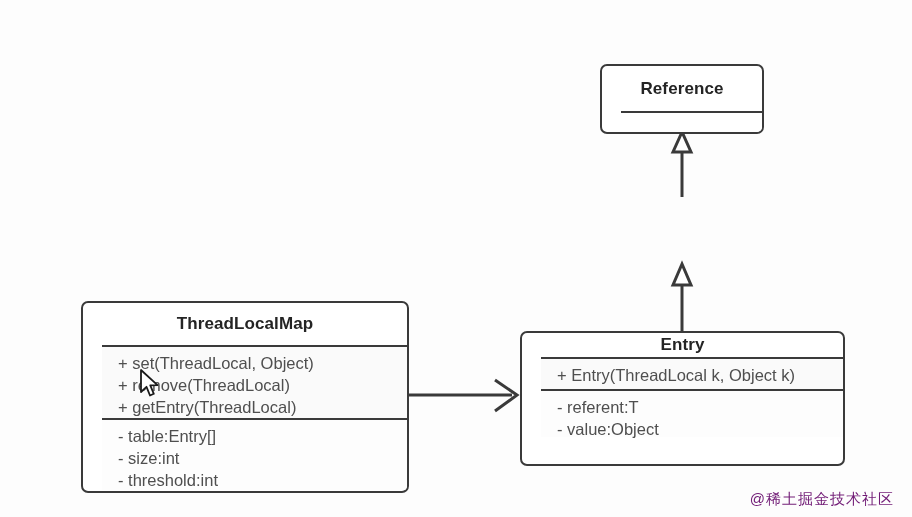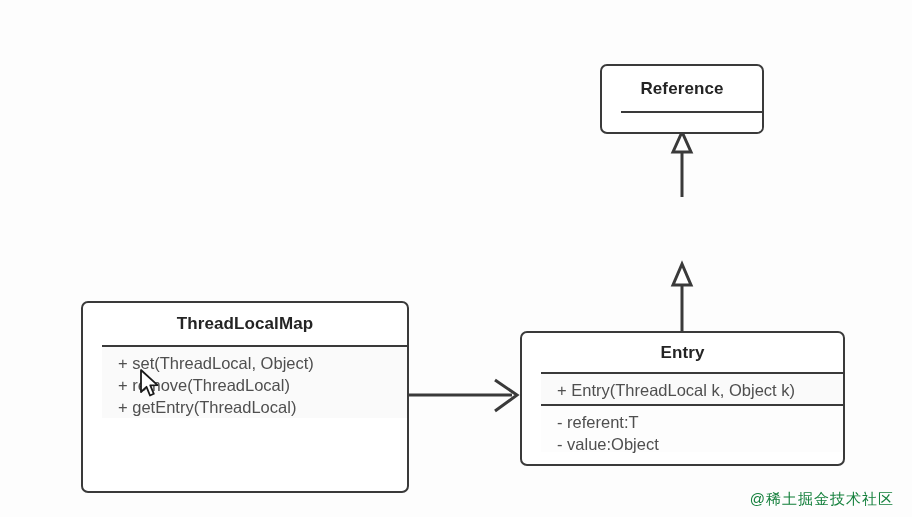--- a/index.html
+++ b/index.html
@@ -87,21 +87,21 @@
     height: 30px;
     pointer-events: none;
   }
 
   
   #watermark {
     position: absolute;
     right: 18px;
     bottom: 8px;
     font-size: 15px;
-    color: #15803d;
+    color: #701a75;
     letter-spacing: 1px;
     user-select: none;
     white-space: nowrap;
   }
 </style>
 </head>
 <body>
 
 <div id="canvas">
 
@@ -125,41 +125,46 @@
 
   <div class="uml-box" id="box-reference" style="left:600px; top:64px; width:164px; height:70px;">
     <div class="compartment comp-title" style="height:45px;">
       <div class="cls-name">Reference</div>
     </div>
     <div class="compartment comp-empty" style="height:22px;"></div>
   </div>
 
 
   <div class="uml-box" id="box-entry" style="left:520px; top:331px; width:325px; height:135px;">
-    <div class="compartment comp-title" style="height:39px;align-items:center;">
+    <div class="compartment comp-title" style="height:24px;align-items:center;">
       <div class="cls-name">Entry</div>
     </div>
     <div class="compartment comp-members tinted" style="height:32px;">
       <div class="member">+ Entry(ThreadLocal k, Object k)</div>
     </div>
     <div class="compartment comp-members" style="height:48px;">
       <div class="member">- referent:T</div>
       <div class="member">- value:Object</div>
     </div>
   </div>
 
   <div class="uml-box" id="box-threadlocalmap" style="left:81px; top:301px; width:328px; height:192px;">
     <div class="compartment comp-title" style="height:42px;">
       <div class="cls-name">ThreadLocalMap</div>
     </div>
     <div class="compartment comp-members tinted" style="height:73px;">
       <div class="member">+ set(ThreadLocal, Object)</div>
       <div class="member">+ remove(ThreadLocal)</div>
       <div class="member">+ getEntry(ThreadLocal)</div>
     </div>
+    <div class="compartment comp-members" style="height:72px;">
+      <div class="member">- table:Entry[]</div>
+      <div class="member">- size:int</div>
+      <div class="member">- threshold:int</div>
+    </div>
   </div>
 
   <svg id="mouse-cursor" viewBox="0 0 22 30" xmlns="http://www.w3.org/2000/svg">
     <path d="M2,1 L2,23 L7.5,17.8 L11,26.5 L14.8,24.8 L11.3,16.4 L18.5,16.2 Z" fill="#ffffff" stroke="#1a1a1a" stroke-width="1.8" stroke-linejoin="round"></path>
   </svg>
 
   <div id="watermark">@稀土掘金技术社区</div>
 
 </div>
 

